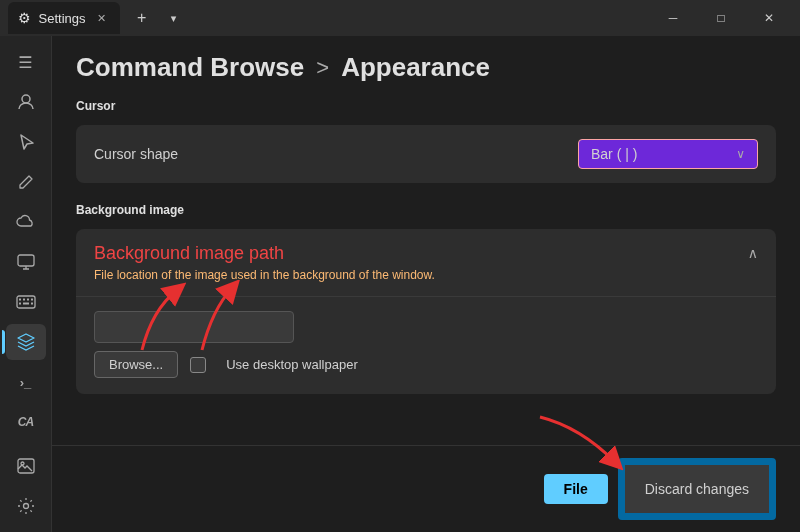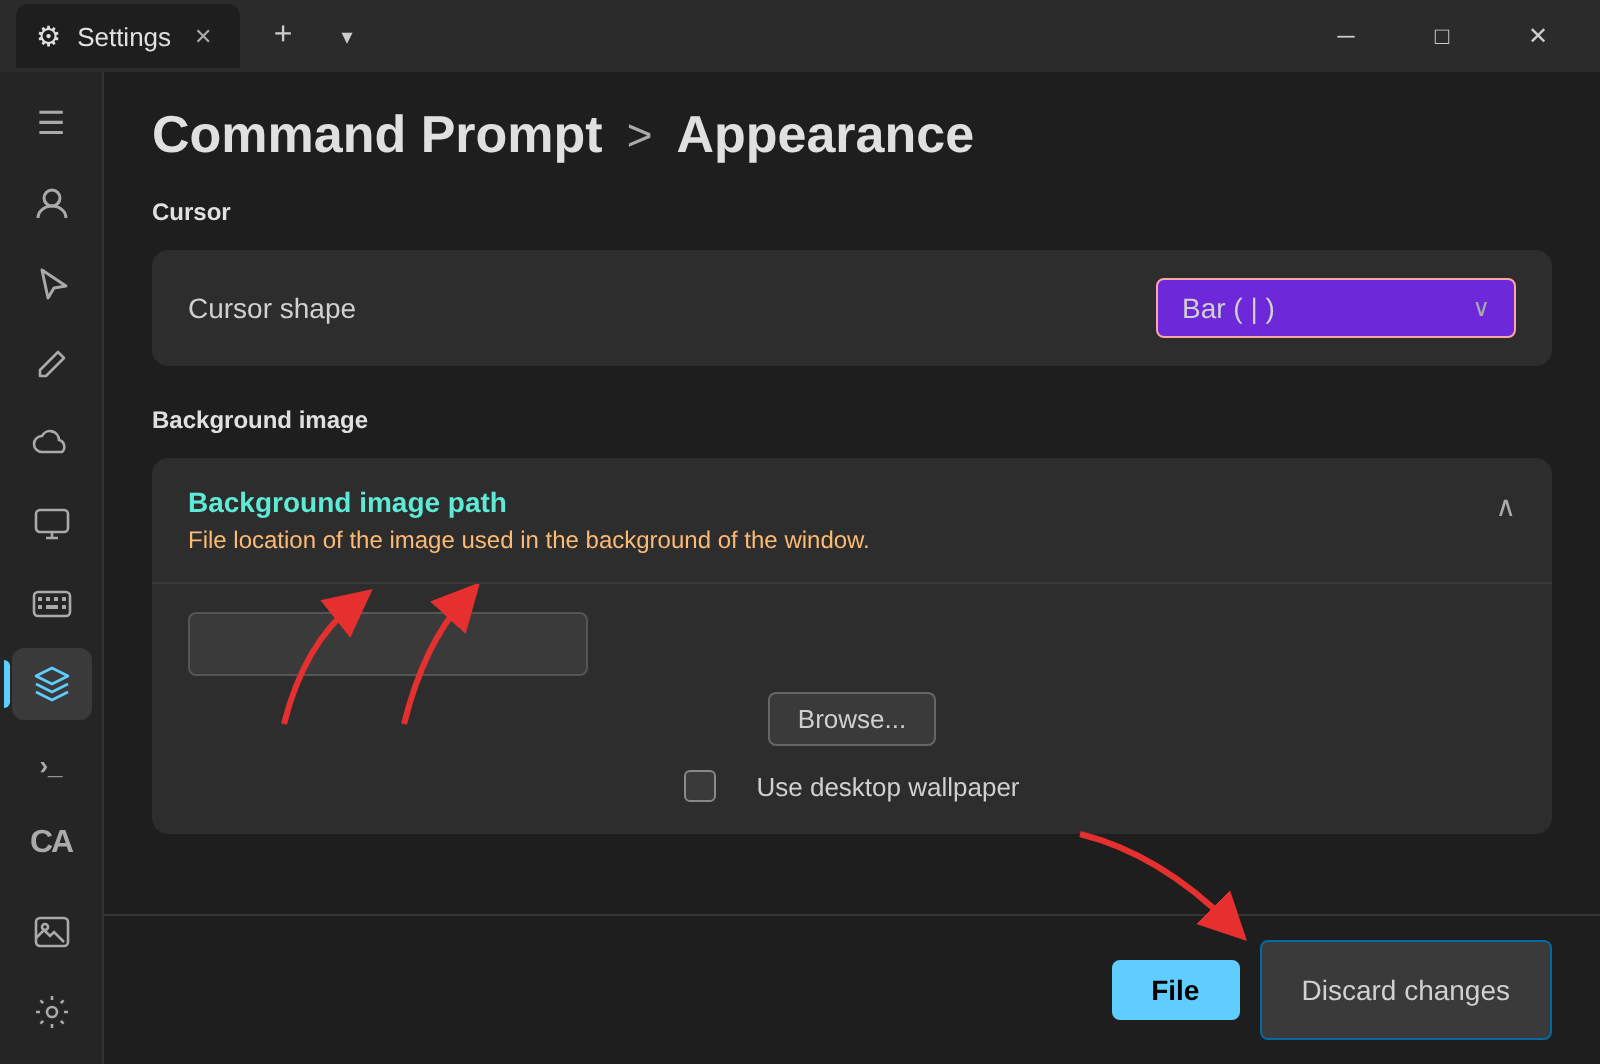--- a/index.html
+++ b/index.html
@@ -228,23 +228,23 @@
       padding: 14px 18px;
       border-bottom: 1px solid #3a3a3a;
       justify-content: space-between;
     }
     .expandable-label-group {
       display: flex;
       flex-direction: column;
       gap: 4px;
     }
     .expandable-label {
-      font-size: 14px;
-      color: #5eead4;
-      font-weight: 700;
+      font-size: 18px;
+      color: #ef4444;
+      font-weight: 400;
     }
     .expandable-desc {
       font-size: 12px;
       color: #fdba74;
     }
     .expand-arrow {
       font-size: 14px;
       color: #aaa;
       margin-top: 2px;
     }
@@ -262,24 +262,22 @@
       height: 32px;
       width: 200px;
       color: #d0d0d0;
       font-size: 13px;
       padding: 0 8px;
       outline: none;
     }
 
     .browse-row {
       display: flex;
-      align-items: center;
       gap: 12px;
       padding: 0 18px 16px 18px;
-      flex-direction: column;
     }
     .browse-btn {
       background: #3a3a3a;
       border: 1px solid #666;
       border-radius: 4px;
       padding: 5px 14px;
       color: #d0d0d0;
       font-size: 13px;
       cursor: pointer;
     }
@@ -321,21 +319,21 @@
       border-radius: 4px;
       padding: 7px 20px;
       font-size: 14px;
       font-weight: 600;
       cursor: pointer;
     }
 
     .btn-discard {
       background: #3a3a3a;
       color: #d0d0d0;
-      border: 1px solid #0369a1;
+      border: 7px solid #0369a1;
       border-radius: 4px;
       padding: 16px 20px;
       font-size: 14px;
       cursor: pointer;
     }
 
     
     .settings-content::-webkit-scrollbar { width: 6px; }
     .settings-content::-webkit-scrollbar-track { background: #1e1e1e; }
     .settings-content::-webkit-scrollbar-thumb { background: #555; border-radius: 3px; }
@@ -404,40 +402,40 @@
       </svg>
     </div>
     <div class="sidebar-item active">
       <svg width="18" height="18" viewBox="0 0 18 18" fill="none">
         <path d="M9 1l8 4-8 4-8-4z" stroke="#60cdff" stroke-width="1.3" fill="none" stroke-linejoin="round"></path>
         <path d="M1 9l8 4 8-4" stroke="#60cdff" stroke-width="1.3" fill="none"></path>
         <path d="M1 13l8 4 8-4" stroke="#60cdff" stroke-width="1.3" fill="none"></path>
       </svg>
     </div>
     <div class="sidebar-item" style="font-size:13px; font-weight:bold; color:#aaa;">›_</div>
-    <div class="sidebar-item" style="font-size:16px; font-weight:bold; color:#aaa; letter-spacing:-1px;">CA</div>
+    <div class="sidebar-item" style="font-size:12px; font-weight:bold; color:#aaa; letter-spacing:-1px;font-style:italic;">CA</div>
     <div class="sidebar-spacer"></div>
     <div class="sidebar-item">
       <svg width="18" height="16" viewBox="0 0 18 16" fill="none">
         <rect x="1" y="1" width="16" height="14" rx="2" stroke="#aaa" stroke-width="1.3" fill="none"></rect>
         <circle cx="5.5" cy="5.5" r="1.5" stroke="#aaa" stroke-width="1.3" fill="none"></circle>
         <path d="M1 11l4-4 3 3 2-2 5 5" stroke="#aaa" stroke-width="1.3" fill="none"></path>
       </svg>
     </div>
     <div class="sidebar-item">
       <svg width="18" height="18" viewBox="0 0 18 18" fill="none">
         <circle cx="9" cy="9" r="2.5" stroke="#aaa" stroke-width="1.3" fill="none"></circle>
         <path d="M9 1v2M9 15v2M1 9h2M15 9h2M3.2 3.2l1.4 1.4M13.4 13.4l1.4 1.4M3.2 14.8l1.4-1.4M13.4 4.6l1.4-1.4" stroke="#aaa" stroke-width="1.3"></path>
       </svg>
     </div>
   </div>
 
   <div class="content">
     <div class="breadcrumb-bar">
-      <span class="breadcrumb-title">Command Prompt</span>
+      <span class="breadcrumb-title">Command Browse</span>
       <span class="breadcrumb-sep">&gt;</span>
       <span class="breadcrumb-current">Appearance</span>
     </div>
 
     <div class="settings-content">
 
       <div class="section-title">Cursor</div>
       <div class="settings-card">
         <div class="settings-row">
           <span class="row-label">Cursor shape</span>

